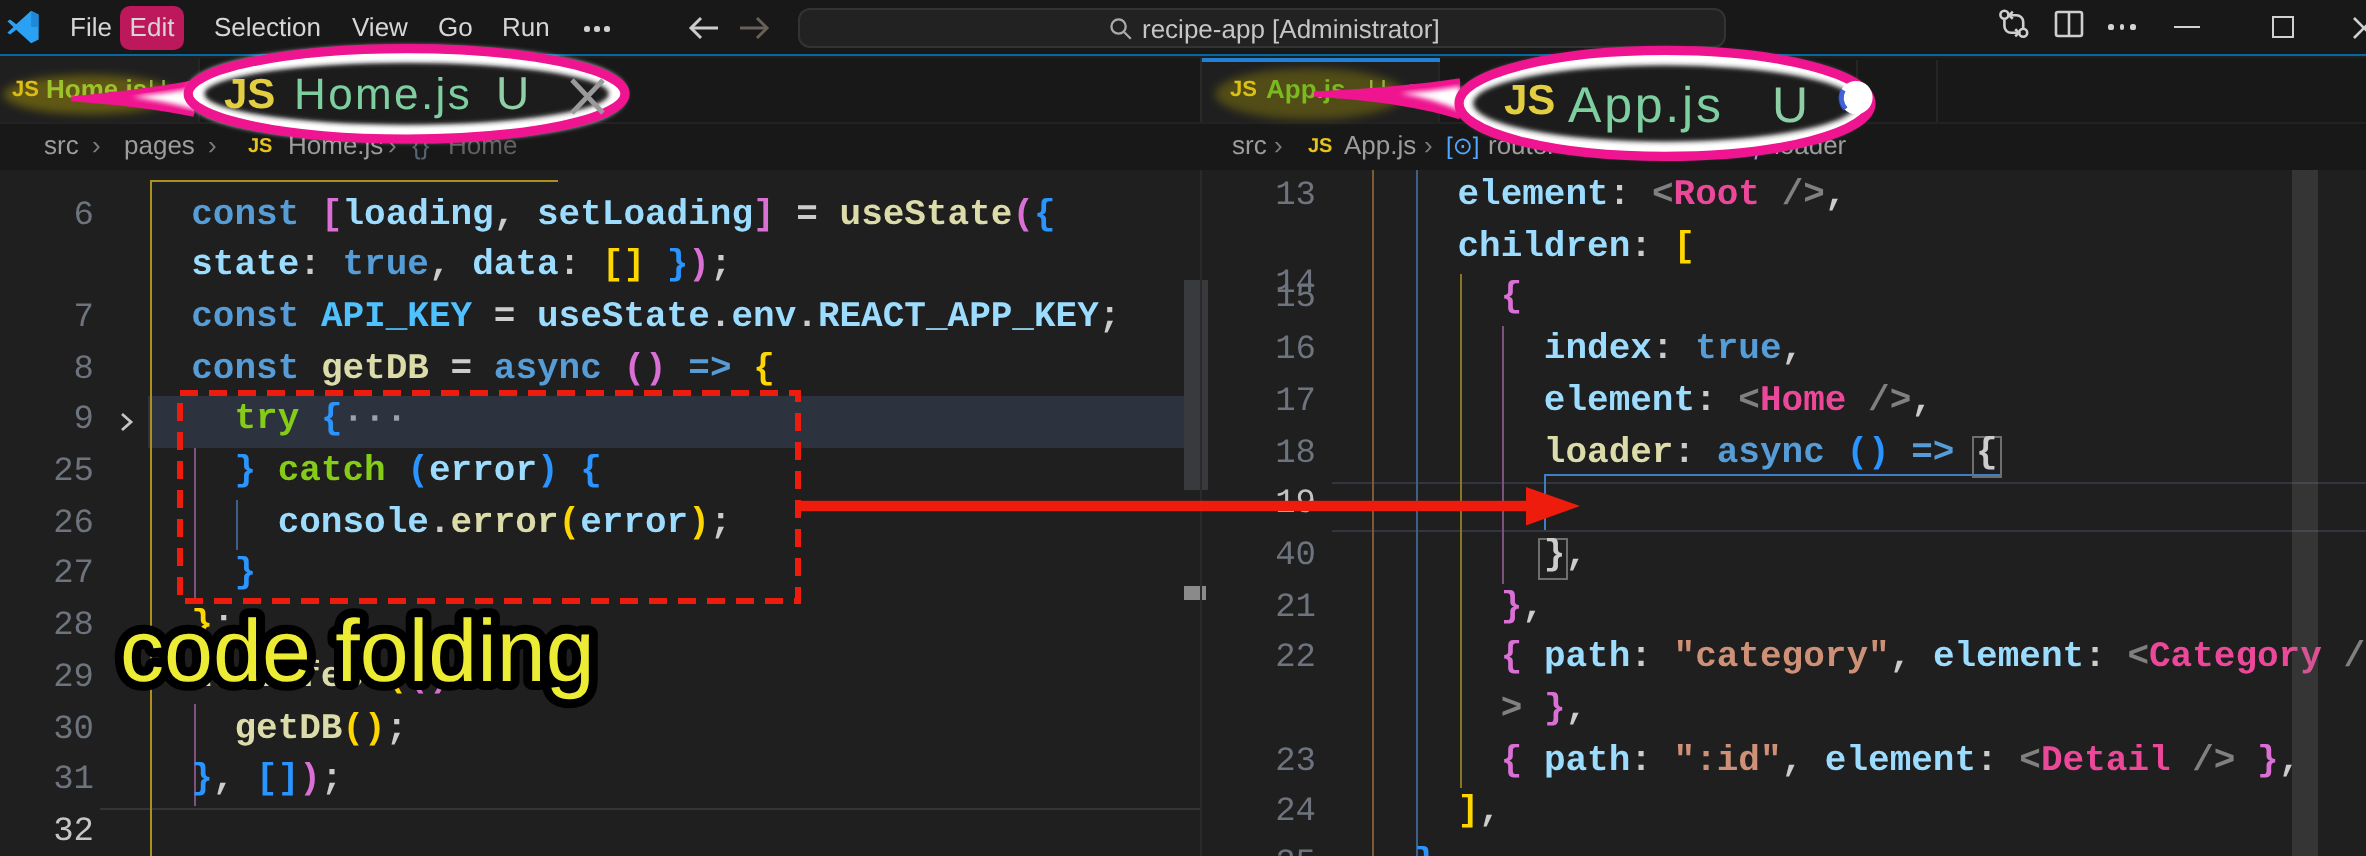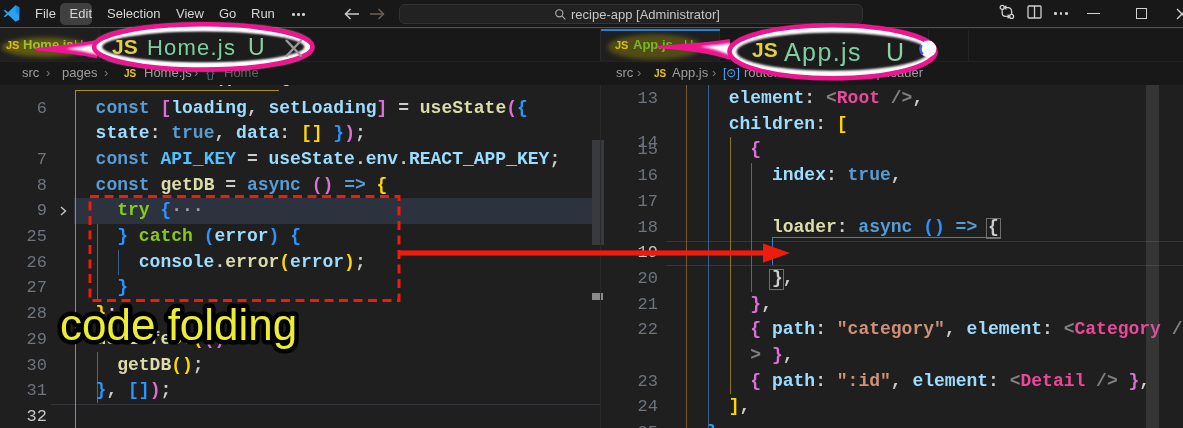--- a/index.html
+++ b/index.html
@@ -20,21 +20,21 @@
 svg{position:absolute;left:0;top:0}
 </style></head>
 <body>
 
 <div id="titlebar">
   <svg width="17" height="17" style="left:3px;top:5px" viewBox="0 0 100 100">
     <path fill="#2aa1f2" d="M74 2 L30 42 L12 28 L4 33 L22 50 L4 67 L12 72 L30 58 L74 98 L96 87 V13 Z"></path>
     <path fill="#1477c4" d="M74 2 L96 13 V50 L74 50 Z" opacity="0.55"></path>
   </svg>
   <div class="menu" style="left:35px">File</div>
-  <div class="menu" style="left:60px;width:32px;text-align:right;background:#404040;border-radius:5px;height:22px;line-height:22px;top:3px">Edit</div>
+  <div class="menu" style="left:60px;width:32px;text-align:center;background:#be185d;border-radius:5px;height:22px;line-height:22px;top:3px">Edit</div>
   <div class="menu" style="left:107px">Selection</div>
   <div class="menu" style="left:176px">View</div>
   <div class="menu" style="left:219px">Go</div>
   <div class="menu" style="left:251px">Run</div>
   <div style="position:absolute;left:292px;top:13px;width:2.5px;height:2.5px;border-radius:50%;background:#cfcfcf"></div>
   <div style="position:absolute;left:297px;top:13px;width:2.5px;height:2.5px;border-radius:50%;background:#cfcfcf"></div>
   <div style="position:absolute;left:302px;top:13px;width:2.5px;height:2.5px;border-radius:50%;background:#cfcfcf"></div>
   <svg width="16" height="12" style="left:344px;top:8px" viewBox="0 0 16 12" stroke="#cccccc" stroke-width="1.5" fill="none">
       <line x1="1.5" y1="6" x2="15" y2="6"></line>
       <path d="M6.5 1 L1.5 6 L6.5 11"></path>
@@ -179,31 +179,32 @@
 
   <div class="abs" style="left:600px;top:0;width:1px;height:343px;background:#2a2a2a"></div>
 
   <div class="ln" style="left:611px;top:1px">13</div>
   <div class="ln" style="left:611px;top:45px">14</div>
   <div class="ln" style="left:611px;top:52.4px">15</div>
   <div class="ln" style="left:611px;top:78.1px">16</div>
   <div class="ln" style="left:611px;top:103.8px">17</div>
   <div class="ln" style="left:611px;top:129.5px">18</div>
   <div class="ln" style="left:611px;top:155.2px;color:#c2c2c2">19</div>
-  <div class="ln" style="left:611px;top:180.9px">20</div>
+  <div class="ln" style="left:611px;top:180.9px">40</div>
   <div class="ln" style="left:611px;top:206.6px">21</div>
   <div class="ln" style="left:611px;top:232.3px">22</div>
   <div class="ln" style="left:611px;top:283.7px">23</div>
   <div class="ln" style="left:611px;top:309.4px">24</div>
   <div class="ln" style="left:611px;top:335.1px">25</div>
 
   <div class="row" style="left:685.5px;top:1px">    <span class="v">element</span><span class="w">:</span> <span class="tg">&lt;</span><span class="cm">Root</span> <span class="tg">/&gt;</span><span class="w">,</span></div>
   <div class="row" style="left:685.5px;top:26.7px">    <span class="v">children</span><span class="w">:</span> <span class="g">[</span></div>
   <div class="row" style="left:685.5px;top:52.4px">      <span class="pk">{</span></div>
   <div class="row" style="left:685.5px;top:78.1px">        <span class="v">index</span><span class="w">:</span> <span class="kw">true</span><span class="w">,</span></div>
+  <div class="row" style="left:685.5px;top:103.8px">        <span class="v">element</span><span class="w">:</span> <span class="tg">&lt;</span><span class="cm">Home</span> <span class="tg">/&gt;</span><span class="w">,</span></div>
   <div class="row" style="left:685.5px;top:129.5px">        <span class="fn">loader</span><span class="w">:</span> <span class="kw">async</span> <span class="bl">()</span> <span class="kw">=&gt;</span> <span class="w">{</span></div>
   <div class="row" style="left:685.5px;top:180.9px">        <span class="w">},</span></div>
   <div class="row" style="left:685.5px;top:206.6px">      <span class="pk">}</span><span class="w">,</span></div>
   <div class="row" style="left:685.5px;top:232.3px">      <span class="pk">{</span> <span class="v">path</span><span class="w">:</span> <span class="s">"category"</span><span class="w">,</span> <span class="v">element</span><span class="w">:</span> <span class="tg">&lt;</span><span class="cm">Category</span> <span class="tg">/</span></div>
   <div class="row" style="left:685.5px;top:258px">      <span class="tg">&gt;</span> <span class="pk">}</span><span class="w">,</span></div>
   <div class="row" style="left:685.5px;top:283.7px">      <span class="pk">{</span> <span class="v">path</span><span class="w">:</span> <span class="s">":id"</span><span class="w">,</span> <span class="v">element</span><span class="w">:</span> <span class="tg">&lt;</span><span class="cm">Detail</span> <span class="tg">/&gt;</span> <span class="pk">}</span><span class="w">,</span></div>
   <div class="row" style="left:685.5px;top:309.4px">    <span class="g">]</span><span class="w">,</span></div>
   <div class="row" style="left:685.5px;top:335.1px">  <span class="bl">}</span></div>
 
   <div class="abs" style="left:1146px;top:0;width:13px;height:343px;background:rgba(130,130,130,0.22)"></div>

